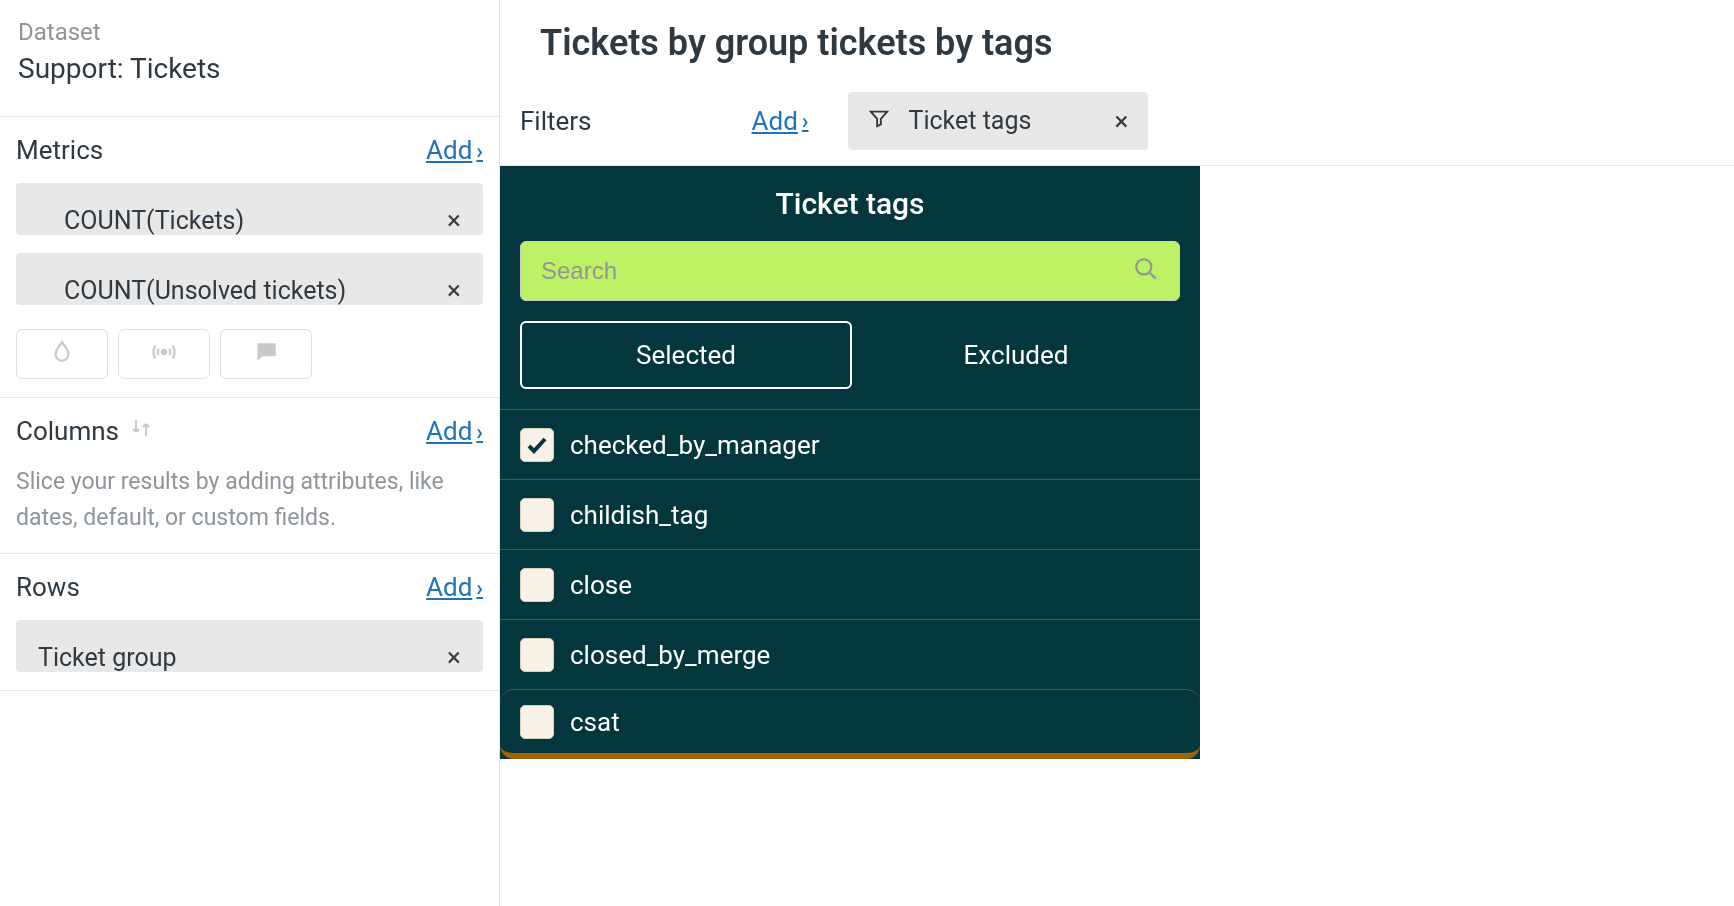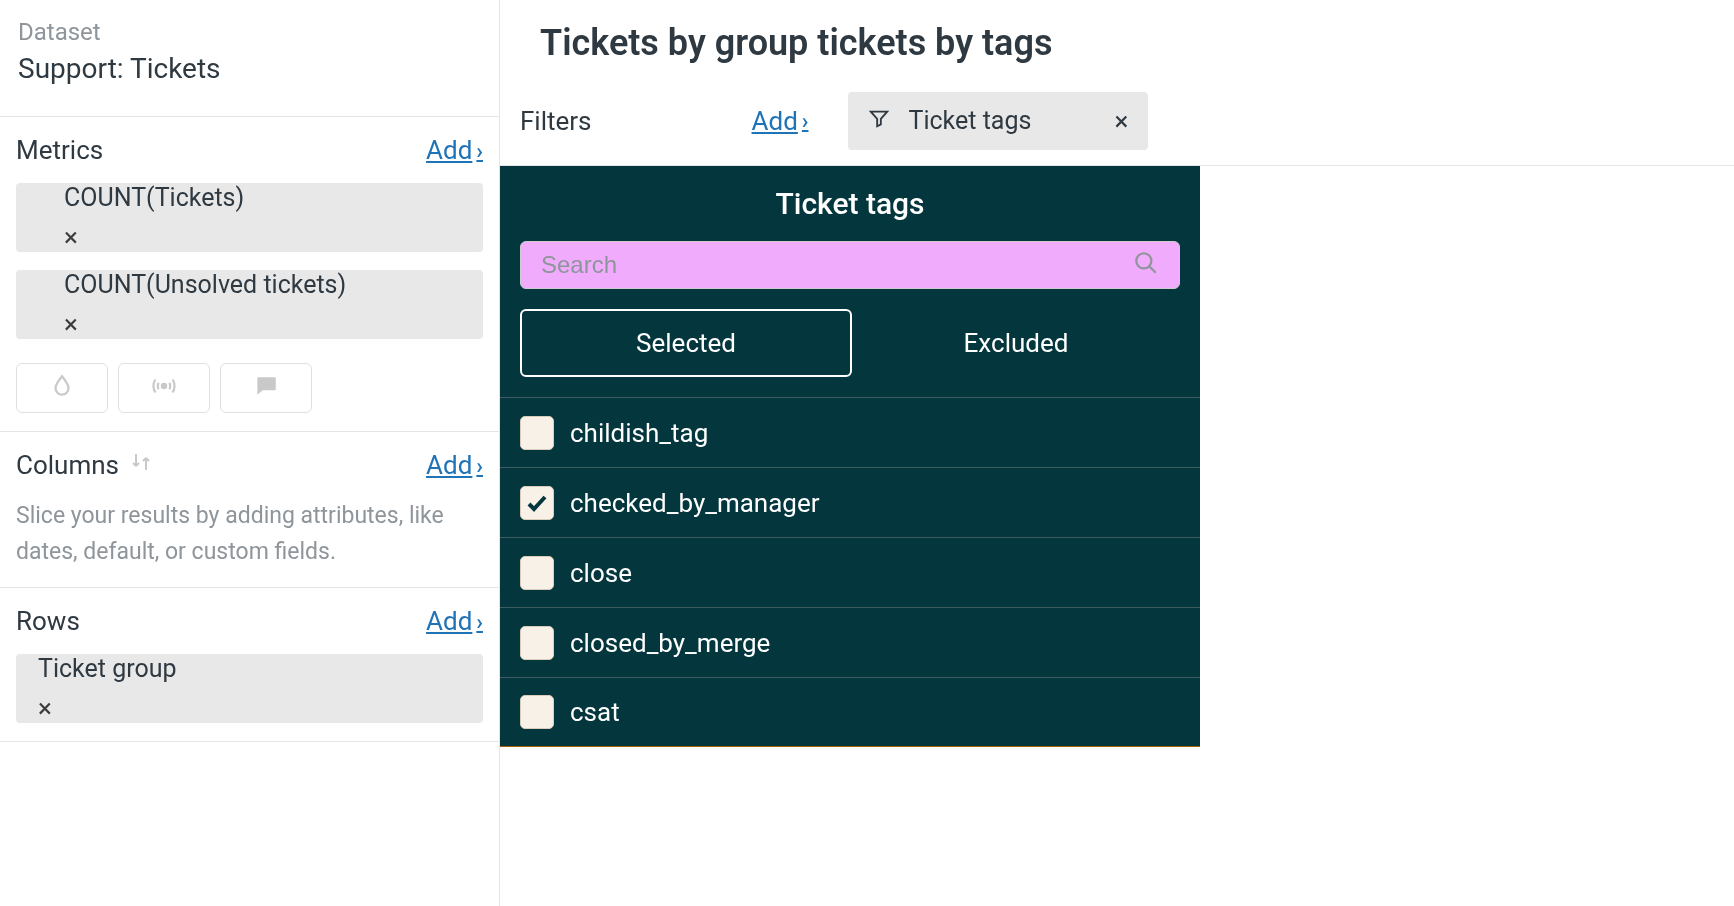--- a/index.html
+++ b/index.html
@@ -57,29 +57,28 @@
     font-weight: 400;
     text-decoration: underline;
   }
   .add-link .chevron {
     font-size: 22px;
     font-weight: 600;
   }
   .pill {
     background: #e8e8e8;
     border-radius: 4px;
-    height: 69px;
-    display: flex;
-    align-items: flex-start;
+    height: 52px;
+    display: flex;
+    align-items: flex-end;
     justify-content: space-between;
     padding: 0 22px 0 48px;
     margin-top: 18px;
     font-size: 25px;
     color: #2F3941;
-    flex-direction: column;
   }
   .pill .close-x {
     font-size: 26px;
     color: #3c3c3c;
     cursor: pointer;
     font-weight: 400;
   }
   .icon-row {
     display: flex;
     gap: 10px;
@@ -165,23 +164,23 @@
   .popover-title {
     font-size: 30px;
     font-weight: 500;
     text-align: center;
     padding: 20px 0 20px 0;
   }
   .search-wrap {
     padding: 0 20px;
   }
   .search-box {
-    background: #f0abfc;
+    background: #bef264;
     border-radius: 6px;
-    height: 48px;
+    height: 60px;
     display: flex;
     align-items: center;
     padding: 0 20px;
     border: 1px solid #ccc;
   }
   .search-box input {
     flex: 1;
     border: none;
     outline: none;
     font-size: 24px;
@@ -218,21 +217,21 @@
     height: 70px;
     border-top: 1px solid #3e5b60;
     display: flex;
     align-items: center;
     padding: 0 20px;
     gap: 16px;
     font-size: 26px;
     color: #fff;
     cursor: pointer;
   }
-  .tag-row:last-child { border-bottom: 1px solid #a16207; }
+  .tag-row:last-child { border-bottom: 6px solid #a16207; border-radius: 14px; }
   .cb {
     width: 34px;
     height: 34px;
     background: #F8F1E7;
     border-radius: 5px;
     display: flex;
     align-items: center;
     justify-content: center;
     border: 1px solid #d9cdb9;
     flex-shrink: 0;
@@ -367,30 +366,30 @@
 
     <div class="seg-wrap">
       <div class="seg">
         <div class="seg-btn active">Selected</div>
         <div class="seg-btn">Excluded</div>
       </div>
     </div>
 
     <div class="tag-list" id="tag-list">
         <div class="tag-row">
-          <div class="cb"></div>
-          <span>childish_tag</span>
-        </div>
-        <div class="tag-row">
           <div class="cb checked">
             <svg viewBox="0 0 24 24">
               <polyline points="4 13 9 18 20 6"></polyline>
             </svg>
           </div>
           <span>checked_by_manager</span>
+        </div>
+        <div class="tag-row">
+          <div class="cb"></div>
+          <span>childish_tag</span>
         </div>
         <div class="tag-row">
           <div class="cb"></div>
           <span>close</span>
         </div>
         <div class="tag-row">
           <div class="cb"></div>
           <span>closed_by_merge</span>
         </div>
         <div class="tag-row">

